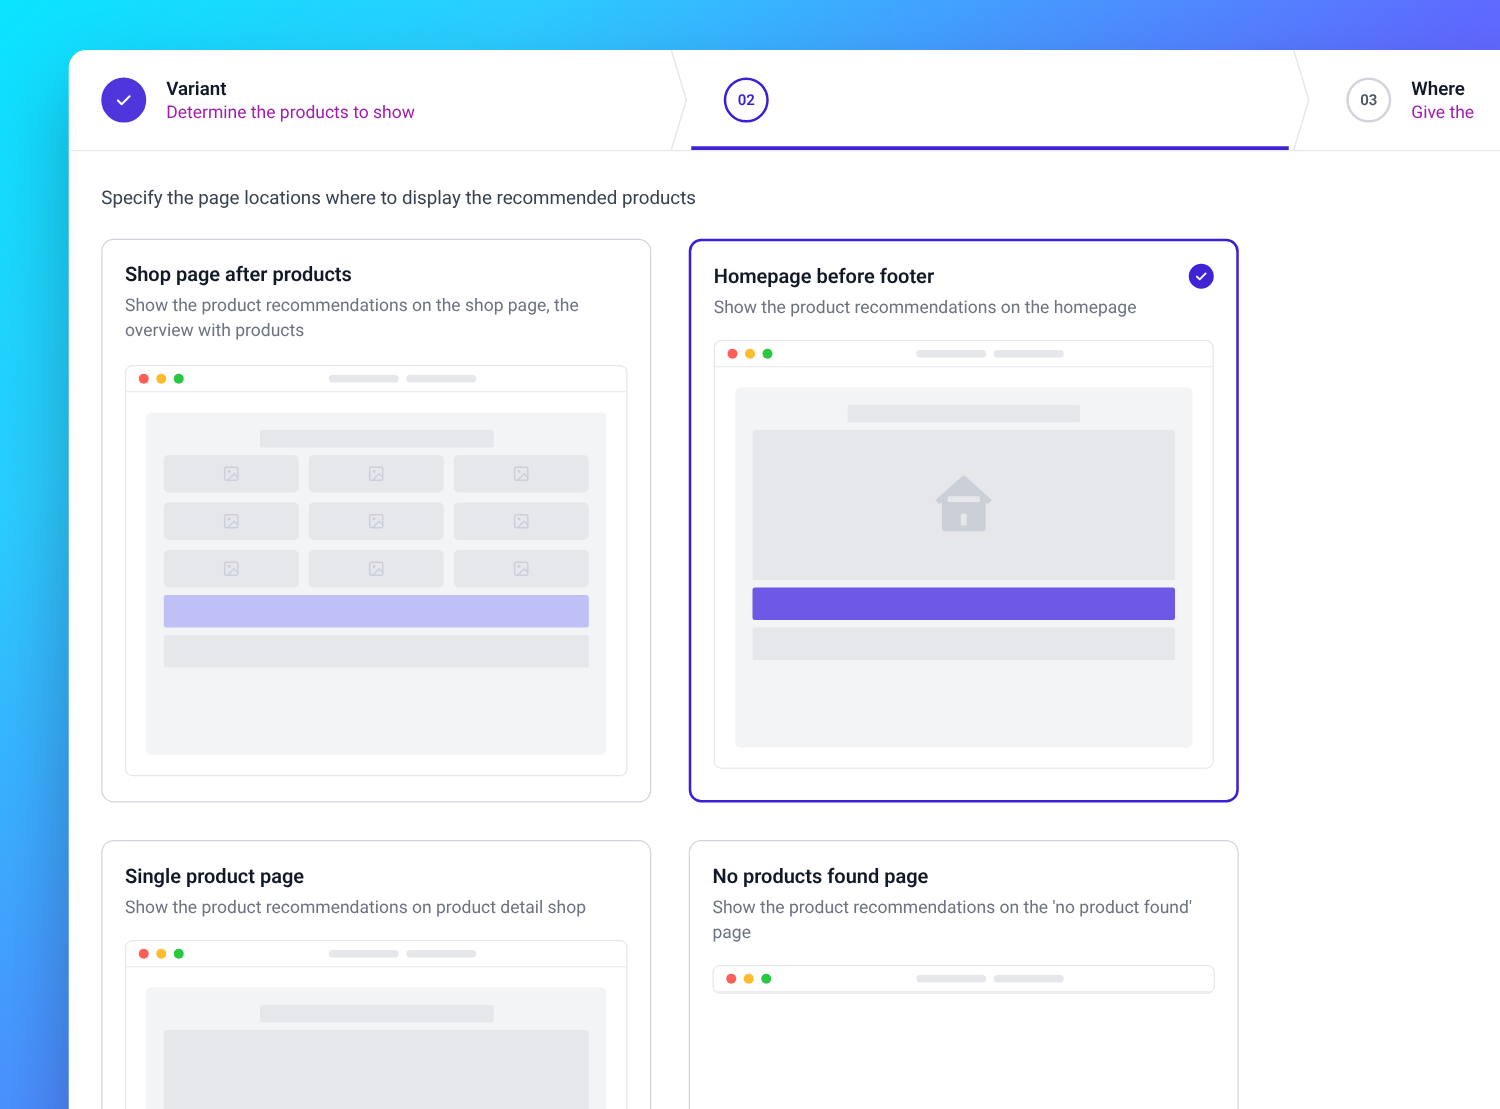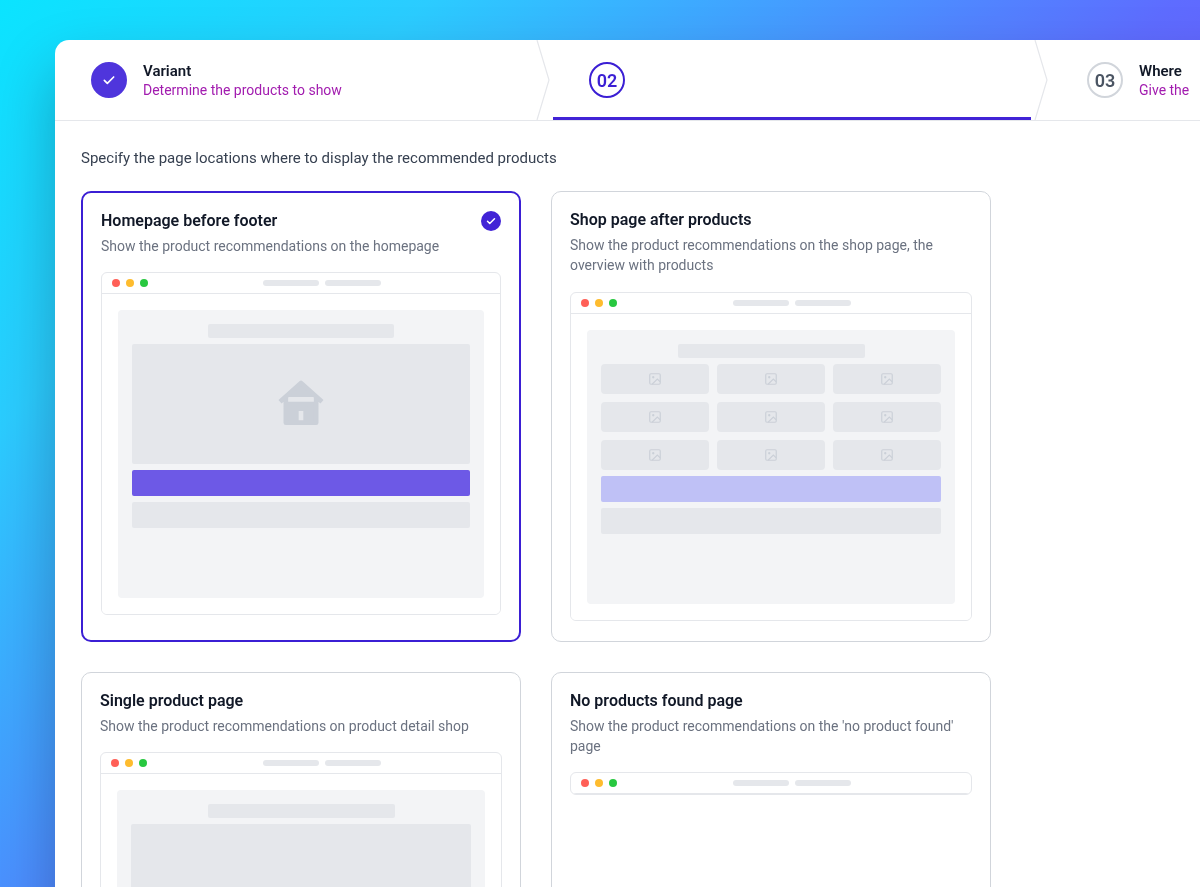--- a/index.html
+++ b/index.html
@@ -21,32 +21,32 @@
     overflow: hidden;
     position: relative;
   }
   .steps {
     display: flex;
   }
   .step {
     display: flex;
     align-items: center;
     gap: 16px;
-    padding: 22px 36px;
+    padding: 22px 26px;
     cursor: pointer;
     position: relative;
   }
   .step.one { width: 478px; }
   .step.two { width: 478px; }
   .step.three { flex: 1; }
   .step-badge {
     width: 36px; height: 36px;
     border-radius: 50%;
     display: flex; align-items: center; justify-content: center;
-    font-size: 18px; font-weight: 600; color: #4b5563;
+    font-size: 12px; font-weight: 600; color: #4b5563;
     border: 2px solid #d1d5db;
     background: #fff;
     flex-shrink: 0;
   }
   .step.done .step-badge {
     background: #4f35dc;
     border-color: #4f35dc;
   }
   .step.active .step-badge {
     border-color: #3b1fd4;
@@ -198,20 +198,109 @@
       </div>
     </div>
   </div>
 
   <div class="divider"></div>
 
   <div class="body">
     <div class="instruction">Specify the page locations where to display the recommended products</div>
 
     <div class="cards">
+
+      <div class="card">
+        <div class="card-title">Shop page after products</div>
+        <div class="card-desc">Show the product recommendations on the shop page, the overview with products</div>
+        <div class="miniwin">
+          <div class="miniwin-bar">
+            <span class="dot r"></span>
+            <span class="dot y"></span>
+            <span class="dot g"></span>
+            <span class="barfill">
+                <span class="barlump" style="width:56px"></span>
+                <span class="barlump" style="width:56px"></span>
+              </span>
+          </div>
+          <div class="miniwin-body">
+            <div class="pv-stack">
+              <div class="pv-bar" style="width:55%;height:14px;"></div>
+              <div class="pv-grid">
+                <div class="pv-cell">
+                    <svg width="14" height="14" viewBox="0 0 24 24">
+                      <rect x="3" y="3" width="18" height="18" rx="2" fill="none" stroke="#cbd0d8" stroke-width="2"></rect>
+                      <circle cx="9" cy="9" r="2" fill="#cbd0d8"></circle>
+                      <path d="M21 17 L16 12 L7 21" stroke="#cbd0d8" stroke-width="2" fill="none"></path>
+                    </svg>
+                  </div>
+                <div class="pv-cell">
+                    <svg width="14" height="14" viewBox="0 0 24 24">
+                      <rect x="3" y="3" width="18" height="18" rx="2" fill="none" stroke="#cbd0d8" stroke-width="2"></rect>
+                      <circle cx="9" cy="9" r="2" fill="#cbd0d8"></circle>
+                      <path d="M21 17 L16 12 L7 21" stroke="#cbd0d8" stroke-width="2" fill="none"></path>
+                    </svg>
+                  </div>
+                <div class="pv-cell">
+                    <svg width="14" height="14" viewBox="0 0 24 24">
+                      <rect x="3" y="3" width="18" height="18" rx="2" fill="none" stroke="#cbd0d8" stroke-width="2"></rect>
+                      <circle cx="9" cy="9" r="2" fill="#cbd0d8"></circle>
+                      <path d="M21 17 L16 12 L7 21" stroke="#cbd0d8" stroke-width="2" fill="none"></path>
+                    </svg>
+                  </div>
+                <div class="pv-cell">
+                    <svg width="14" height="14" viewBox="0 0 24 24">
+                      <rect x="3" y="3" width="18" height="18" rx="2" fill="none" stroke="#cbd0d8" stroke-width="2"></rect>
+                      <circle cx="9" cy="9" r="2" fill="#cbd0d8"></circle>
+                      <path d="M21 17 L16 12 L7 21" stroke="#cbd0d8" stroke-width="2" fill="none"></path>
+                    </svg>
+                  </div>
+                <div class="pv-cell">
+                    <svg width="14" height="14" viewBox="0 0 24 24">
+                      <rect x="3" y="3" width="18" height="18" rx="2" fill="none" stroke="#cbd0d8" stroke-width="2"></rect>
+                      <circle cx="9" cy="9" r="2" fill="#cbd0d8"></circle>
+                      <path d="M21 17 L16 12 L7 21" stroke="#cbd0d8" stroke-width="2" fill="none"></path>
+                    </svg>
+                  </div>
+                <div class="pv-cell">
+                    <svg width="14" height="14" viewBox="0 0 24 24">
+                      <rect x="3" y="3" width="18" height="18" rx="2" fill="none" stroke="#cbd0d8" stroke-width="2"></rect>
+                      <circle cx="9" cy="9" r="2" fill="#cbd0d8"></circle>
+                      <path d="M21 17 L16 12 L7 21" stroke="#cbd0d8" stroke-width="2" fill="none"></path>
+                    </svg>
+                  </div>
+                <div class="pv-cell">
+                    <svg width="14" height="14" viewBox="0 0 24 24">
+                      <rect x="3" y="3" width="18" height="18" rx="2" fill="none" stroke="#cbd0d8" stroke-width="2"></rect>
+                      <circle cx="9" cy="9" r="2" fill="#cbd0d8"></circle>
+                      <path d="M21 17 L16 12 L7 21" stroke="#cbd0d8" stroke-width="2" fill="none"></path>
+                    </svg>
+                  </div>
+                <div class="pv-cell">
+                    <svg width="14" height="14" viewBox="0 0 24 24">
+                      <rect x="3" y="3" width="18" height="18" rx="2" fill="none" stroke="#cbd0d8" stroke-width="2"></rect>
+                      <circle cx="9" cy="9" r="2" fill="#cbd0d8"></circle>
+                      <path d="M21 17 L16 12 L7 21" stroke="#cbd0d8" stroke-width="2" fill="none"></path>
+                    </svg>
+                  </div>
+                <div class="pv-cell">
+                    <svg width="14" height="14" viewBox="0 0 24 24">
+                      <rect x="3" y="3" width="18" height="18" rx="2" fill="none" stroke="#cbd0d8" stroke-width="2"></rect>
+                      <circle cx="9" cy="9" r="2" fill="#cbd0d8"></circle>
+                      <path d="M21 17 L16 12 L7 21" stroke="#cbd0d8" stroke-width="2" fill="none"></path>
+                    </svg>
+                  </div>
+              </div>
+              <div class="pv-bar accent-lt"></div>
+              <div class="pv-bar"></div>
+              <div class="pv-empty"></div>
+            </div>
+          </div>
+        </div>
+      </div>
 
       <div class="card selected">
         <div class="check">
           <svg width="12" height="12" viewBox="0 0 24 24">
               <path d="M5 12.5l4.5 4.5L19 7.5" stroke="#fff" stroke-width="3" fill="none" stroke-linecap="round" stroke-linejoin="round"></path>
             </svg>
         </div>
         <div class="card-title">Homepage before footer</div>
         <div class="card-desc">Show the product recommendations on the homepage</div>
         <div class="miniwin">
@@ -234,109 +323,20 @@
               </div>
               <div class="pv-bar accent"></div>
               <div class="pv-bar"></div>
               <div class="pv-empty"></div>
             </div>
           </div>
         </div>
       </div>
 
       <div class="card">
-        <div class="card-title">Shop page after products</div>
-        <div class="card-desc">Show the product recommendations on the shop page, the overview with products</div>
-        <div class="miniwin">
-          <div class="miniwin-bar">
-            <span class="dot r"></span>
-            <span class="dot y"></span>
-            <span class="dot g"></span>
-            <span class="barfill">
-                <span class="barlump" style="width:56px"></span>
-                <span class="barlump" style="width:56px"></span>
-              </span>
-          </div>
-          <div class="miniwin-body">
-            <div class="pv-stack">
-              <div class="pv-bar" style="width:55%;height:14px;"></div>
-              <div class="pv-grid">
-                <div class="pv-cell">
-                    <svg width="14" height="14" viewBox="0 0 24 24">
-                      <rect x="3" y="3" width="18" height="18" rx="2" fill="none" stroke="#cbd0d8" stroke-width="2"></rect>
-                      <circle cx="9" cy="9" r="2" fill="#cbd0d8"></circle>
-                      <path d="M21 17 L16 12 L7 21" stroke="#cbd0d8" stroke-width="2" fill="none"></path>
-                    </svg>
-                  </div>
-                <div class="pv-cell">
-                    <svg width="14" height="14" viewBox="0 0 24 24">
-                      <rect x="3" y="3" width="18" height="18" rx="2" fill="none" stroke="#cbd0d8" stroke-width="2"></rect>
-                      <circle cx="9" cy="9" r="2" fill="#cbd0d8"></circle>
-                      <path d="M21 17 L16 12 L7 21" stroke="#cbd0d8" stroke-width="2" fill="none"></path>
-                    </svg>
-                  </div>
-                <div class="pv-cell">
-                    <svg width="14" height="14" viewBox="0 0 24 24">
-                      <rect x="3" y="3" width="18" height="18" rx="2" fill="none" stroke="#cbd0d8" stroke-width="2"></rect>
-                      <circle cx="9" cy="9" r="2" fill="#cbd0d8"></circle>
-                      <path d="M21 17 L16 12 L7 21" stroke="#cbd0d8" stroke-width="2" fill="none"></path>
-                    </svg>
-                  </div>
-                <div class="pv-cell">
-                    <svg width="14" height="14" viewBox="0 0 24 24">
-                      <rect x="3" y="3" width="18" height="18" rx="2" fill="none" stroke="#cbd0d8" stroke-width="2"></rect>
-                      <circle cx="9" cy="9" r="2" fill="#cbd0d8"></circle>
-                      <path d="M21 17 L16 12 L7 21" stroke="#cbd0d8" stroke-width="2" fill="none"></path>
-                    </svg>
-                  </div>
-                <div class="pv-cell">
-                    <svg width="14" height="14" viewBox="0 0 24 24">
-                      <rect x="3" y="3" width="18" height="18" rx="2" fill="none" stroke="#cbd0d8" stroke-width="2"></rect>
-                      <circle cx="9" cy="9" r="2" fill="#cbd0d8"></circle>
-                      <path d="M21 17 L16 12 L7 21" stroke="#cbd0d8" stroke-width="2" fill="none"></path>
-                    </svg>
-                  </div>
-                <div class="pv-cell">
-                    <svg width="14" height="14" viewBox="0 0 24 24">
-                      <rect x="3" y="3" width="18" height="18" rx="2" fill="none" stroke="#cbd0d8" stroke-width="2"></rect>
-                      <circle cx="9" cy="9" r="2" fill="#cbd0d8"></circle>
-                      <path d="M21 17 L16 12 L7 21" stroke="#cbd0d8" stroke-width="2" fill="none"></path>
-                    </svg>
-                  </div>
-                <div class="pv-cell">
-                    <svg width="14" height="14" viewBox="0 0 24 24">
-                      <rect x="3" y="3" width="18" height="18" rx="2" fill="none" stroke="#cbd0d8" stroke-width="2"></rect>
-                      <circle cx="9" cy="9" r="2" fill="#cbd0d8"></circle>
-                      <path d="M21 17 L16 12 L7 21" stroke="#cbd0d8" stroke-width="2" fill="none"></path>
-                    </svg>
-                  </div>
-                <div class="pv-cell">
-                    <svg width="14" height="14" viewBox="0 0 24 24">
-                      <rect x="3" y="3" width="18" height="18" rx="2" fill="none" stroke="#cbd0d8" stroke-width="2"></rect>
-                      <circle cx="9" cy="9" r="2" fill="#cbd0d8"></circle>
-                      <path d="M21 17 L16 12 L7 21" stroke="#cbd0d8" stroke-width="2" fill="none"></path>
-                    </svg>
-                  </div>
-                <div class="pv-cell">
-                    <svg width="14" height="14" viewBox="0 0 24 24">
-                      <rect x="3" y="3" width="18" height="18" rx="2" fill="none" stroke="#cbd0d8" stroke-width="2"></rect>
-                      <circle cx="9" cy="9" r="2" fill="#cbd0d8"></circle>
-                      <path d="M21 17 L16 12 L7 21" stroke="#cbd0d8" stroke-width="2" fill="none"></path>
-                    </svg>
-                  </div>
-              </div>
-              <div class="pv-bar accent-lt"></div>
-              <div class="pv-bar"></div>
-              <div class="pv-empty"></div>
-            </div>
-          </div>
-        </div>
-      </div>
-
-      <div class="card">
         <div class="card-title">Single product page</div>
         <div class="card-desc">Show the product recommendations on product detail shop</div>
         <div class="miniwin">
           <div class="miniwin-bar">
             <span class="dot r"></span>
             <span class="dot y"></span>
             <span class="dot g"></span>
             <span class="barfill">
                 <span class="barlump" style="width:56px"></span>
                 <span class="barlump" style="width:56px"></span>

